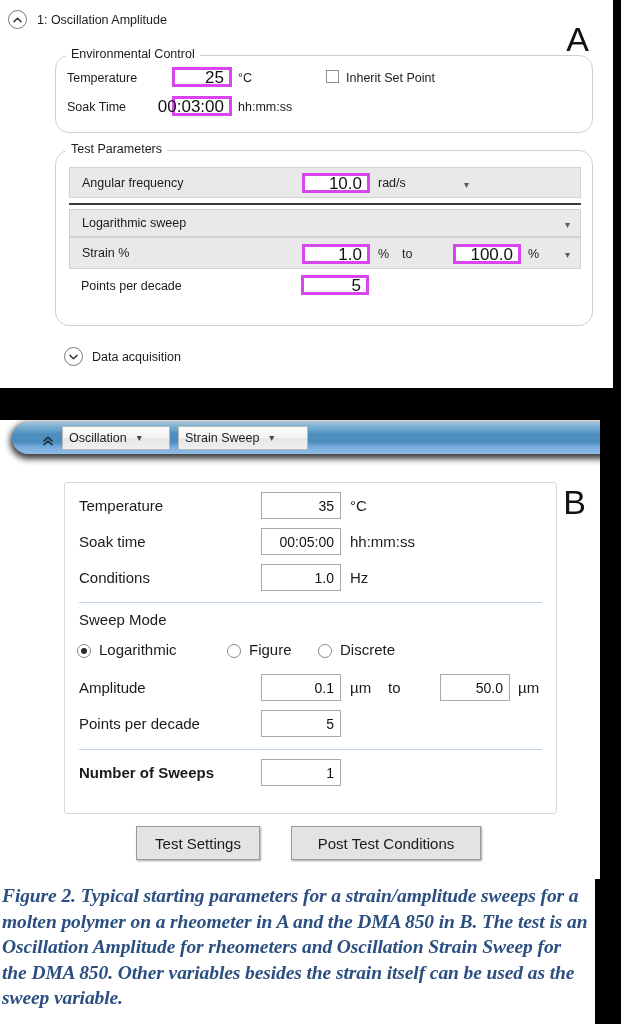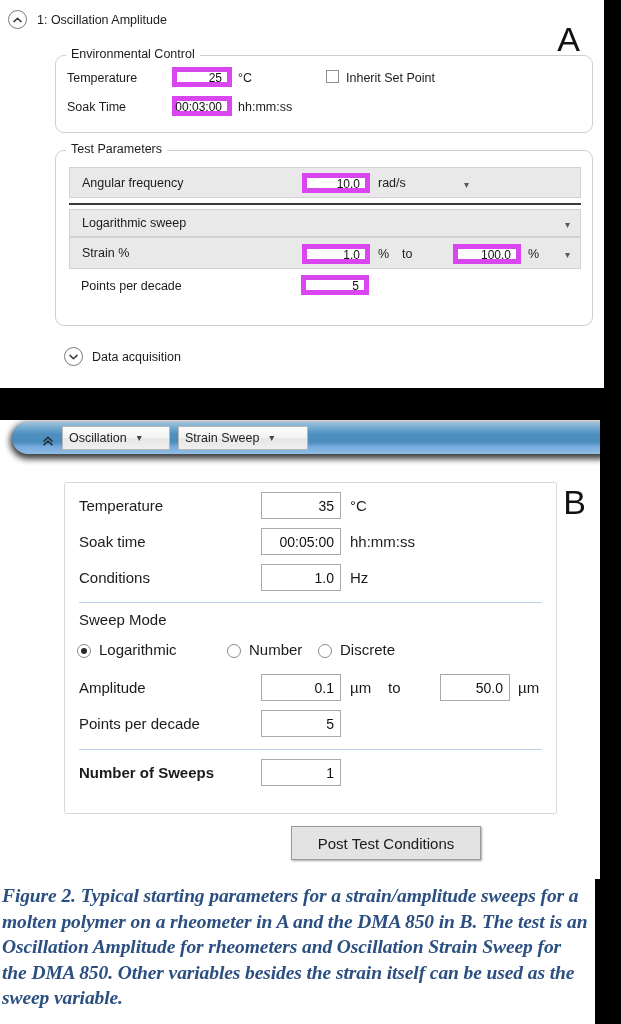--- a/index.html
+++ b/index.html
@@ -9,20 +9,21 @@
     font-family:"Liberation Sans",sans-serif;
     overflow:hidden;
     position:relative;
   }
 
   
   #panel-a{
     position:absolute;left:0;top:0;width:604px;height:388px;
     background:#ffffff;
     overflow:hidden;
+    padding-left:9px;
   }
   #panel-a-header{
     position:absolute;left:8px;top:10px;
     display:flex;align-items:center;gap:10px;
   }
   .circ-btn{
     width:19px;height:19px;border-radius:50%;
     border:1.4px solid #7a7a7a;
     display:flex;align-items:center;justify-content:center;
     box-sizing:border-box;background:#fff;flex:none;
@@ -38,40 +39,40 @@
     font-family:"Liberation Sans",sans-serif;
     line-height:1;
   }
   #letter-a{right:24px;top:22px;}
   #letter-b{right:14px;top:65px;}
 
   
   .group{
     position:absolute;
     border:1px solid #cfcfcf;
-    border-radius:9px;
+    border-radius:14px;
     box-sizing:border-box;
     background:#fff;
   }
   .group-legend{
     position:absolute;top:-9px;left:10px;
     background:#fff;padding:0 5px;
     font-size:12.5px;color:#1c1c1c;white-space:nowrap;
   }
 
   #group-env{left:55px;top:55px;width:538px;height:78px;}
   #group-test{left:55px;top:150px;width:538px;height:176px;}
 
   .fld-label{
     position:absolute;font-size:12.5px;color:#1c1c1c;white-space:nowrap;
   }
   .txtbox{
     position:absolute;box-sizing:border-box;
-    border:5px solid #d946ef;background:#ffffff;
-    font-size:12px;color:#111;
+    border:3px solid #d946ef;background:#ffffff;
+    font-size:17px;color:#111;
     text-align:right;
     padding:1px 5px 0 0;
     display:flex;align-items:center;justify-content:flex-end;
     height:20px;
   }
   .unit{
     position:absolute;font-size:12.5px;color:#1c1c1c;white-space:nowrap;
   }
   .chk{
     position:absolute;width:13px;height:13px;box-sizing:border-box;
@@ -315,39 +316,40 @@
     <div class="bunit" style="left:285px;top:86px;">Hz</div>
 
     <div class="sep" style="left:14px;top:119px;width:463px;"></div>
 
     <div class="bl-label" style="left:14px;top:128px;">Sweep Mode</div>
 
     <div class="radio on" style="left:12px;top:161px;"></div>
     <div class="rlabel" style="left:34px;top:158px;">Logarithmic</div>
 
     <div class="radio" style="left:162px;top:161px;"></div>
-    <div class="rlabel" style="left:184px;top:158px;">Number</div>
+    <div class="rlabel" style="left:184px;top:158px;">Figure</div>
 
     <div class="radio" style="left:253px;top:161px;"></div>
     <div class="rlabel" style="left:275px;top:158px;">Discrete</div>
 
     <div class="bl-label" style="left:14px;top:196px;">Amplitude</div>
     <div class="bbox" style="left:196px;top:191px;width:80px;padding-left:48px;">0.1</div>
     <div class="bunit" style="left:285px;top:196px;">µm</div>
     <div class="bunit" style="left:323px;top:196px;">to</div>
     <div class="bbox" style="left:375px;top:191px;width:70px;">50.0</div>
     <div class="bunit" style="left:453px;top:196px;">µm</div>
 
     <div class="bl-label" style="left:14px;top:232px;">Points per decade</div>
     <div class="bbox" style="left:196px;top:227px;width:80px;">5</div>
 
     <div class="sep" style="left:14px;top:266px;width:463px;"></div>
 
     <div class="bl-label" style="left:14px;top:281px;font-weight:bold;">Number of Sweeps</div>
     <div class="bbox" style="left:196px;top:276px;width:80px;">1</div>
   </div>
 
+  <div class="pushbtn" id="btn-test-settings">Test Settings</div>
   <div class="pushbtn" id="btn-post-test">Post Test Conditions</div>
 </div>
 
 <div id="caption-block">
   <div id="caption-text">Figure 2. Typical starting parameters for a strain/amplitude sweeps for a molten polymer on a rheometer in A and the DMA 850 in B. The test is an Oscillation Amplitude for rheometers and Oscillation Strain Sweep for the DMA 850. Other variables besides the strain itself can be used as the sweep variable.</div>
 </div>
 
 </body></html>

